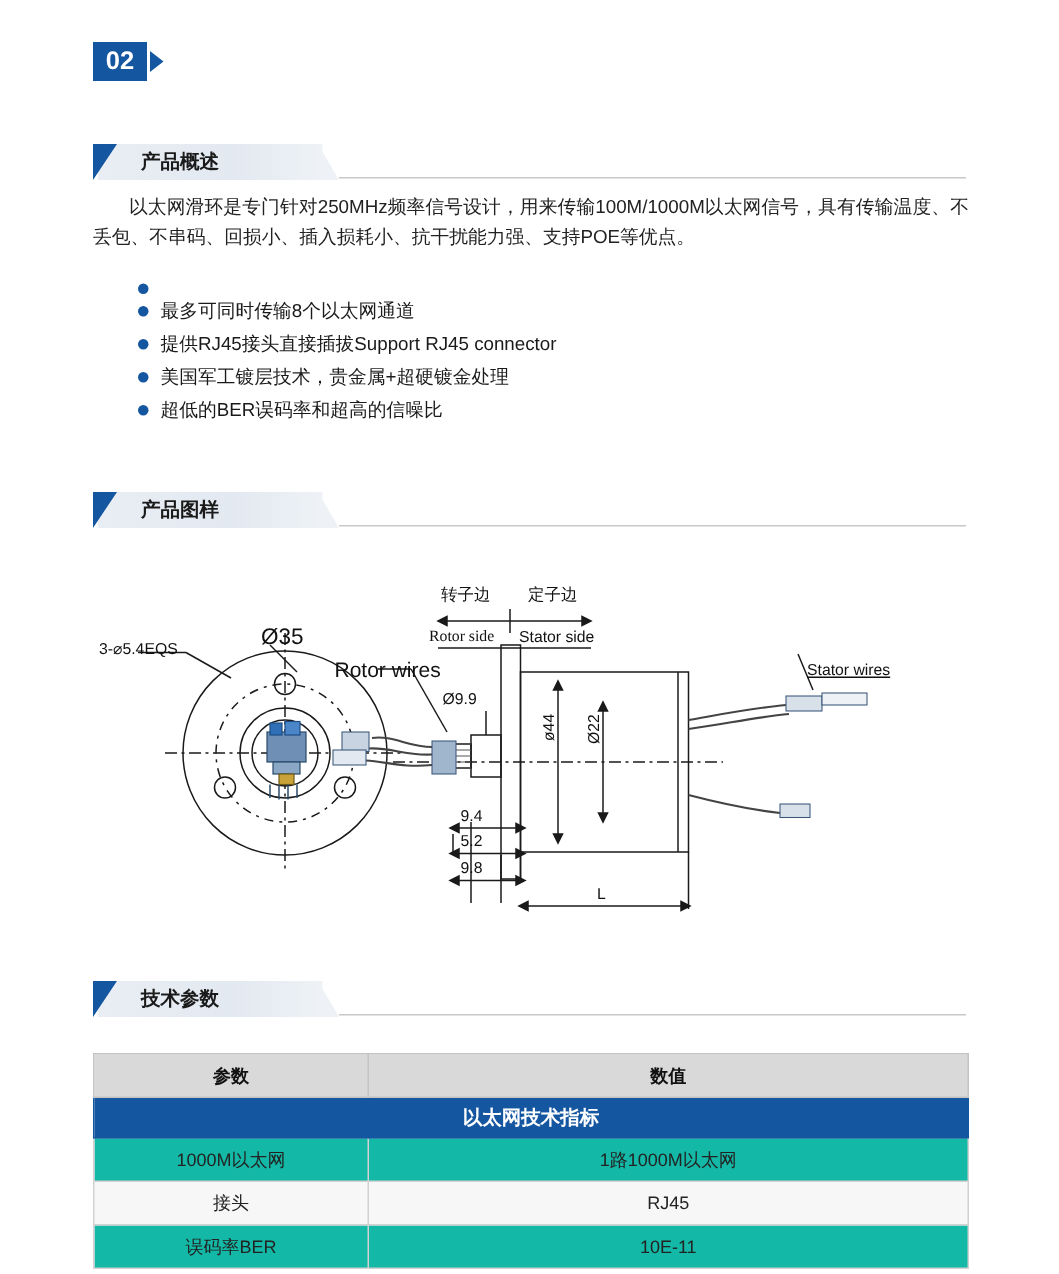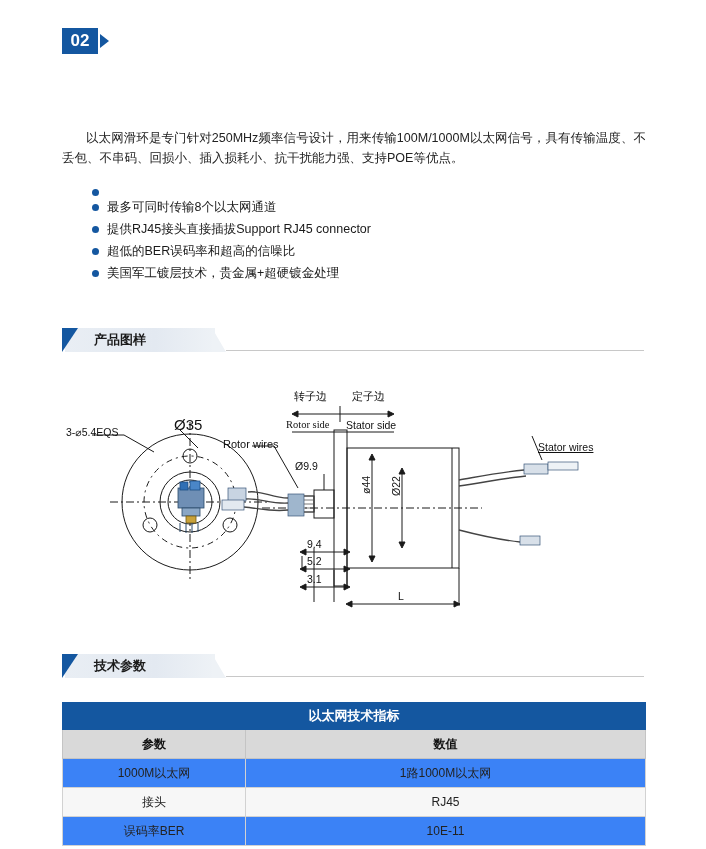--- a/index.html
+++ b/index.html
@@ -188,58 +188,65 @@
     height: 26px;
     text-align: center;
     border: 1px solid #c4c4c4;
   }
   table.spec td {
     height: 26px;
     text-align: center;
     border: 1px solid #d2d2d2;
     color: #222;
   }
-  table.spec tr.odd td { background: #3b82f6; }
+  table.spec tr.odd td { background: #14b8a6; }
   table.spec tr.even td { background: #f7f7f7; }
   .col-param { width: 180px; }
 </style>
 </head>
 <body>
 
 <div class="page">
 
   <div class="title-row">
     <div class="title-badge">02</div>
     <div class="title-arrow"></div>
   </div>
 
+  <div class="section-head" style="top:96px;">
+    <div class="sh-band"></div>
+    <div class="sh-tri"></div>
+    <div class="sh-tri2"></div>
+    <div class="sh-label">产品概述</div>
+    <div class="sh-rule"></div>
+  </div>
 
   <div class="overview">
     <span class="indent">以太网滑环是专门针对250MHz频率信号设计，用来传输100M/1000M以太网信号，具有传输温度、不丢包、不串码、回损小、插入损耗小、抗干扰能力强、支持POE等优点。</span>
   </div>
 
   <div class="bullets">
     <div class="bullet">
       <span class="dot"></span>
     </div>
     <div class="bullet">
       <span class="dot"></span>
       <span>最多可同时传输8个以太网通道</span>
     </div>
     <div class="bullet">
       <span class="dot"></span>
       <span>提供RJ45接头直接插拔Support RJ45 connector</span>
     </div>
     <div class="bullet">
       <span class="dot"></span>
-      <span>超低的BER误码率和超高的信噪比</span>
+      <span>美国军工镀层技术，贵金属+超硬镀金处理</span>
     </div>
     <div class="bullet">
       <span class="dot"></span>
-      <span>美国军工镀层技术，贵金属+超硬镀金处理</span>
+      <span>超低的BER误码率和超高的信噪比</span>
     </div>
   </div>
 
   <div class="section-head" style="top:328px;">
     <div class="sh-band"></div>
     <div class="sh-tri"></div>
     <div class="sh-tri2"></div>
     <div class="sh-label">产品图样</div>
     <div class="sh-rule"></div>
   </div>
@@ -362,50 +369,50 @@
 
     
     <div class="dlabel" style="left:4px; top:56px; font-size:10.5px;">3-⌀5.4EQS</div>
     <div class="dlabel" style="left:112px; top:46px; font-size:15px;">Ø35</div>
 
     <div class="dlabel" style="left:232px; top:19px; font-size:11px;">转子边</div>
     <div class="dlabel" style="left:290px; top:19px; font-size:11px;">定子边</div>
     <div class="dlabel" style="left:224px; top:49px; font-size:10.5px;font-family:Liberation Serif, serif;">Rotor side</div>
     <div class="dlabel" style="left:284px; top:49px; font-size:10.5px;">Stator side</div>
 
-    <div class="dlabel" style="left:128px; top:68px; font-size:11px;padding-left:33px;">Rotor wires</div>
+    <div class="dlabel" style="left:128px; top:68px; font-size:14px;padding-left:33px;">Rotor wires</div>
     <div class="dlabel" style="left:476px; top:71px; font-size:10.5px;text-decoration:underline;">Stator wires</div>
 
     <div class="dlabel" style="left:233px; top:90px; font-size:10.5px;">Ø9.9</div>
     <div class="dlabel" style="left:298px; top:124px; font-size:10.5px; transform:rotate(-90deg); transform-origin:left top;">ø44</div>
     <div class="dlabel" style="left:328px; top:126px; font-size:10.5px; transform:rotate(-90deg); transform-origin:left top;">Ø22</div>
 
     <div class="dlabel" style="left:245px; top:168px; font-size:10.5px;">9.4</div>
     <div class="dlabel" style="left:245px; top:185px; font-size:10.5px;">5.2</div>
-    <div class="dlabel" style="left:245px; top:203px; font-size:10.5px;">3.1</div>
+    <div class="dlabel" style="left:245px; top:203px; font-size:10.5px;">9.8</div>
     <div class="dlabel" style="left:336px; top:220px; font-size:10.5px;">L</div>
   </div>
 
   <div class="section-head" style="top:654px;">
     <div class="sh-band"></div>
     <div class="sh-tri"></div>
     <div class="sh-tri2"></div>
     <div class="sh-label">技术参数</div>
     <div class="sh-rule"></div>
   </div>
 
   <div class="table-wrap">
     <table class="spec">
       <tbody>
         <tr>
-          <th class="head" colspan="2">以太网技术指标</th>
+          <th class="sub col-param">参数</th>
+          <th class="sub">数值</th>
         </tr>
         <tr>
-          <th class="sub col-param">参数</th>
-          <th class="sub">数值</th>
+          <th class="head" colspan="2">以太网技术指标</th>
         </tr>
         <tr class="odd">
           <td class="col-param">1000M以太网</td>
           <td>1路1000M以太网</td>
         </tr>
         <tr class="even">
           <td class="col-param">接头</td>
           <td>RJ45</td>
         </tr>
         <tr class="odd">

